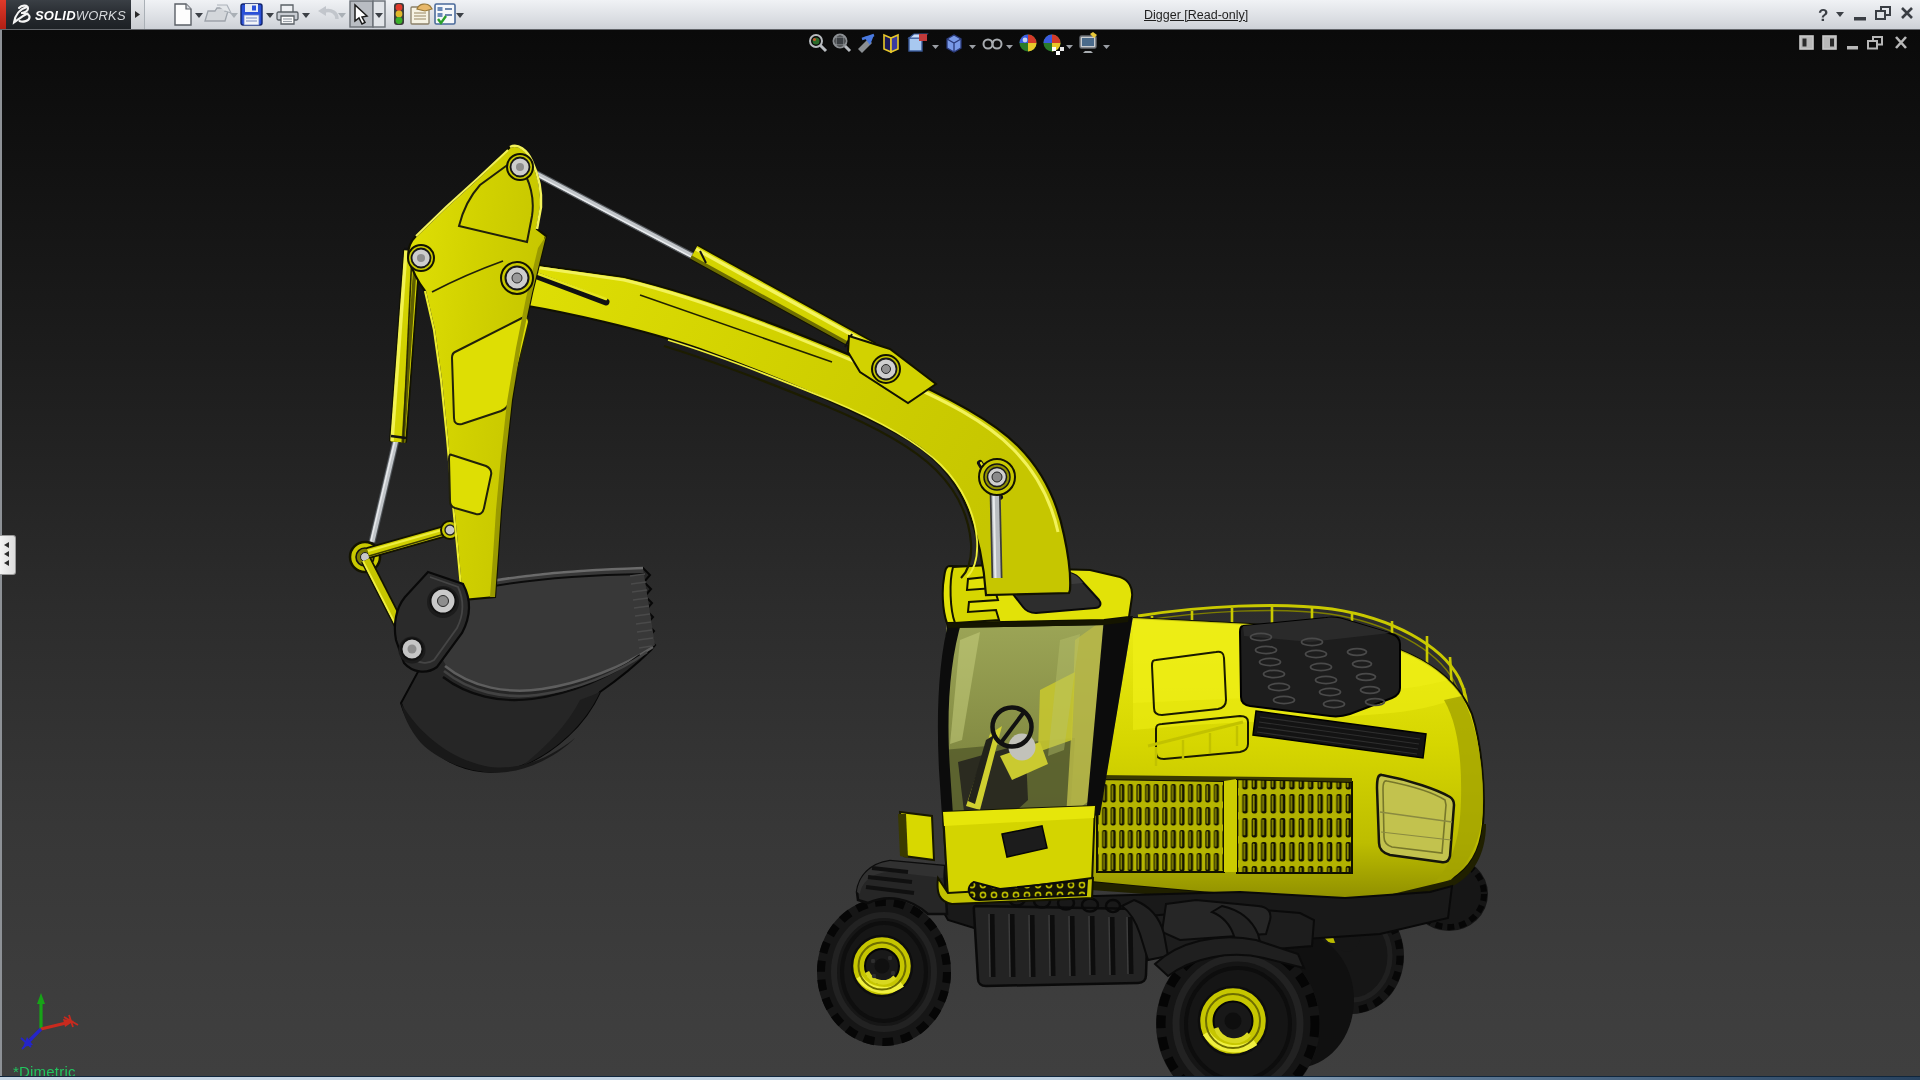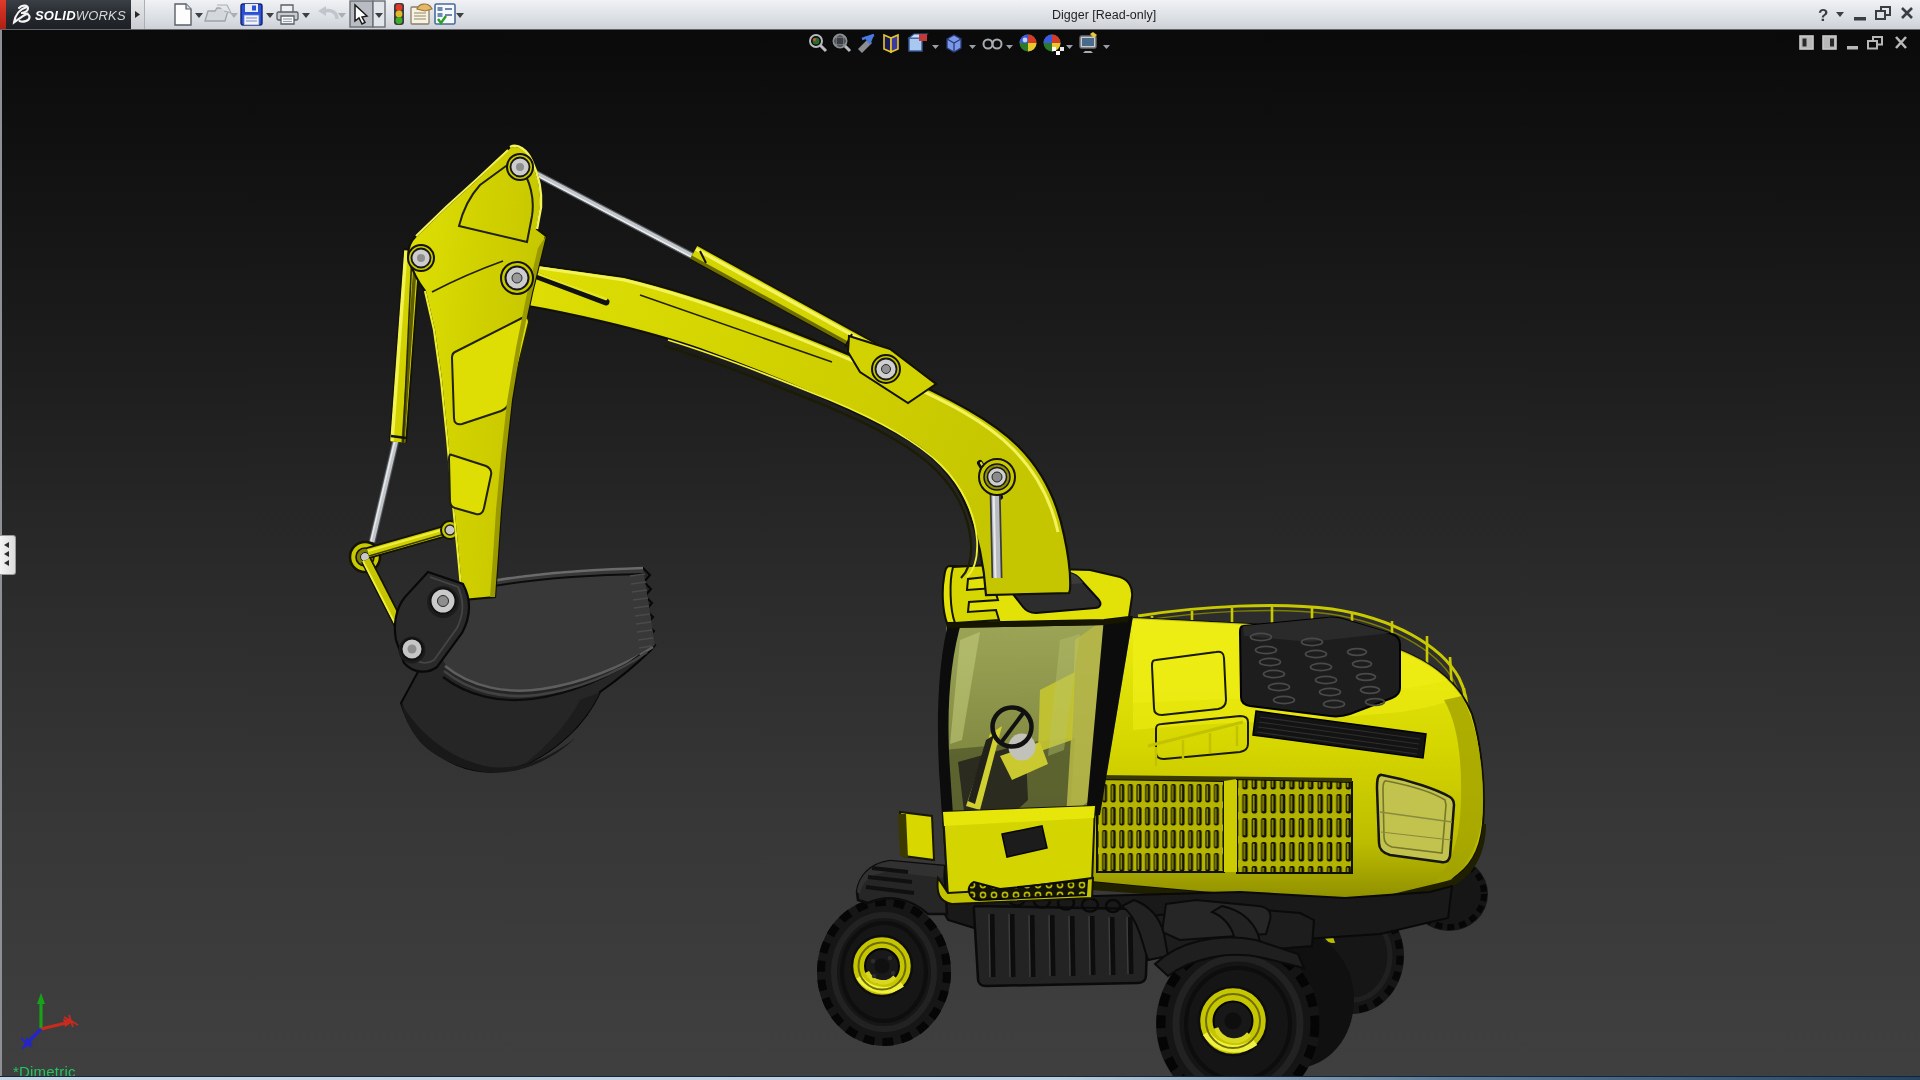--- a/index.html
+++ b/index.html
@@ -524,21 +524,21 @@
   <g transform="translate(291,4)">
     <rect x="0" y="0" width="20" height="20" rx="1.5" fill="#f6f8fa" stroke="#4a6a9a" stroke-width="1.6"></rect>
     <rect x="2.5" y="3" width="5" height="4" fill="#6a8ab8"></rect>
     <line x1="10" y1="5" x2="17" y2="5" stroke="#4a6a9a" stroke-width="1.6"></line>
     <rect x="2.5" y="9" width="5" height="4" fill="#6a8ab8"></rect>
     <line x1="10" y1="11" x2="17" y2="11" stroke="#4a6a9a" stroke-width="1.6"></line>
     <path d="M3,15 L6,19 L11,12" fill="none" stroke="#2aa02a" stroke-width="2.4"></path>
   </g>
   <path d="M312,13 L320,13 L316,18 Z" fill="#3c4046"></path>
 </svg>
-<div class="t" style="left:1052px;top:8px;font-size:12.5px;color:#1f1f1f;">Digger [Read-only]</div>
+<div class="t" style="left:1144px;top:8px;font-size:12.5px;color:#1f1f1f;text-decoration:underline;">Digger [Read-only]</div>
 <svg id="tbright" style="position:absolute;left:1810px;top:0" width="110" height="29" xmlns="http://www.w3.org/2000/svg">
   <text x="8" y="21" font-size="17" font-weight="bold" fill="#3a3e44" font-family="Liberation Sans, sans-serif">?</text>
   <path d="M26,12 L34,12 L30,17 Z" fill="#3c4046"></path>
   <rect x="44" y="17" width="12" height="3.5" fill="#3a3e44"></rect>
   <g fill="none" stroke="#3a3e44" stroke-width="2">
     <rect x="71" y="7" width="9" height="8"></rect>
     <rect x="66" y="11" width="9" height="8" fill="#dfe2e6"></rect>
   </g>
   <path d="M92,8 L102,18 M102,8 L92,18" stroke="#3a3e44" stroke-width="2.6"></path>
 </svg>

